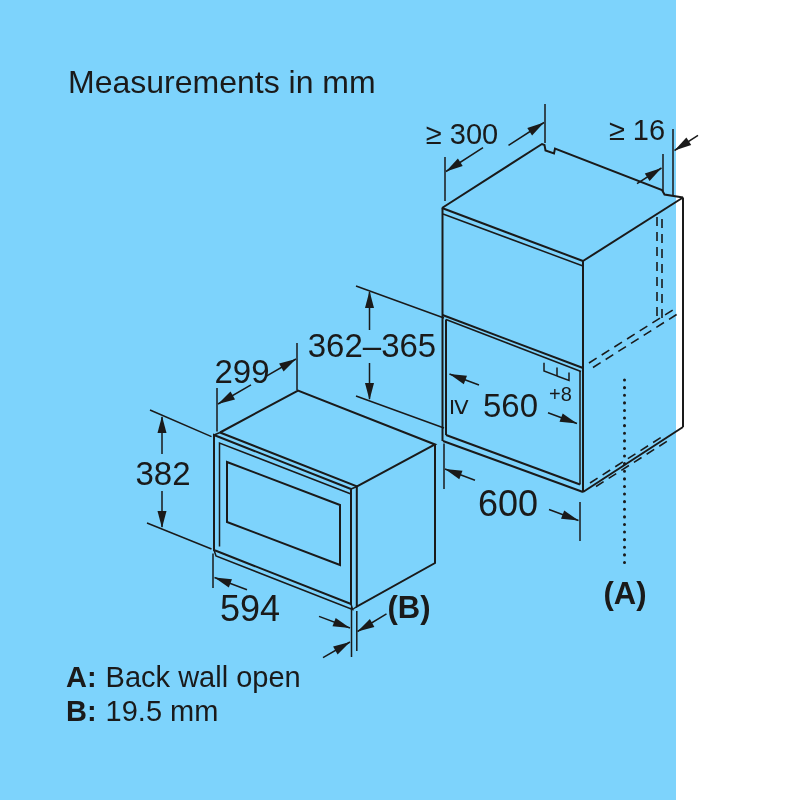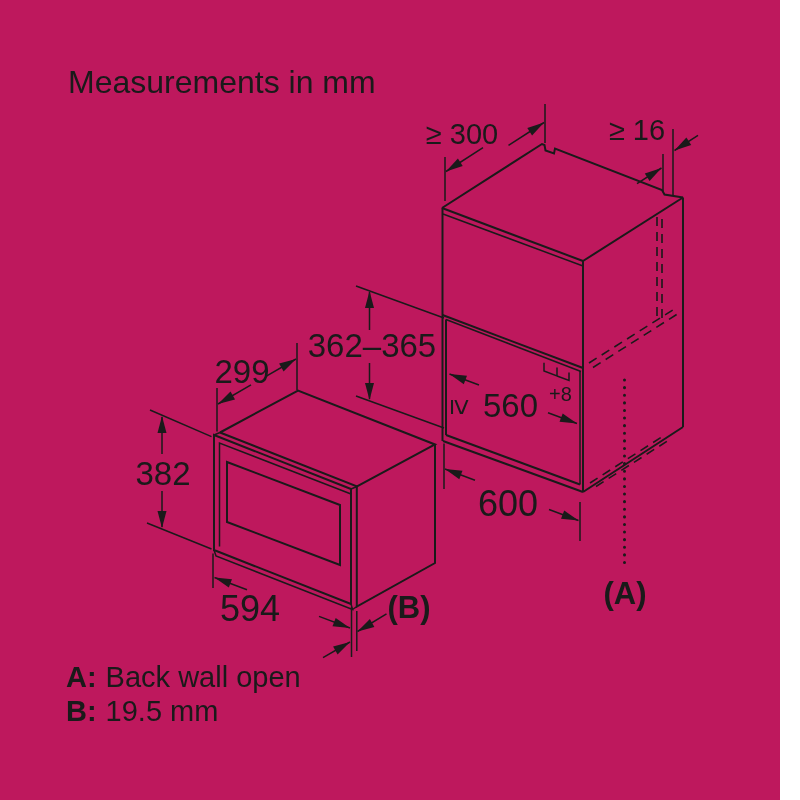--- a/index.html
+++ b/index.html
@@ -3,21 +3,21 @@
 <meta charset="utf-8">
 <style>
   html, body {
     margin: 0;
     padding: 0;
     background: #ffffff;
     width: 800px;
     height: 800px;
     font-family: "Liberation Sans", sans-serif;
   }
-  .stage { position: relative; width: 780px; height: 800px; background: #be185d; }
+  .stage { position: relative; width: 676px; height: 800px; background: #7dd3fc; }
   svg { display: block; }
   .edge   { stroke: #1a1a1a; stroke-width: 2;   fill: none; stroke-linejoin: miter; }
   .thin   { stroke: #1a1a1a; stroke-width: 1.5; fill: none; }
   .dashed { stroke: #1a1a1a; stroke-width: 1.6; fill: none; stroke-dasharray: 9 6; }
   .dotted { stroke: #1a1a1a; stroke-width: 3;   fill: none; stroke-dasharray: 0.1 7.5; stroke-linecap: round; }
   .dim    { stroke: #1a1a1a; stroke-width: 1.5; fill: none; }
   .ah     { fill: #1a1a1a; stroke: none; }
   text    { fill: #1a1a1a; }
   .t-title  { font-size: 32px; }
   .t-sm     { font-size: 29px; }

